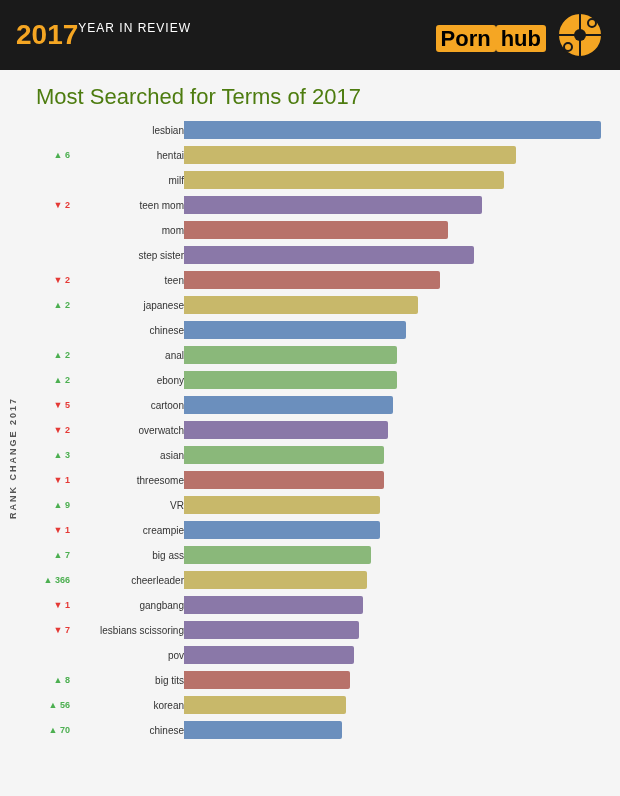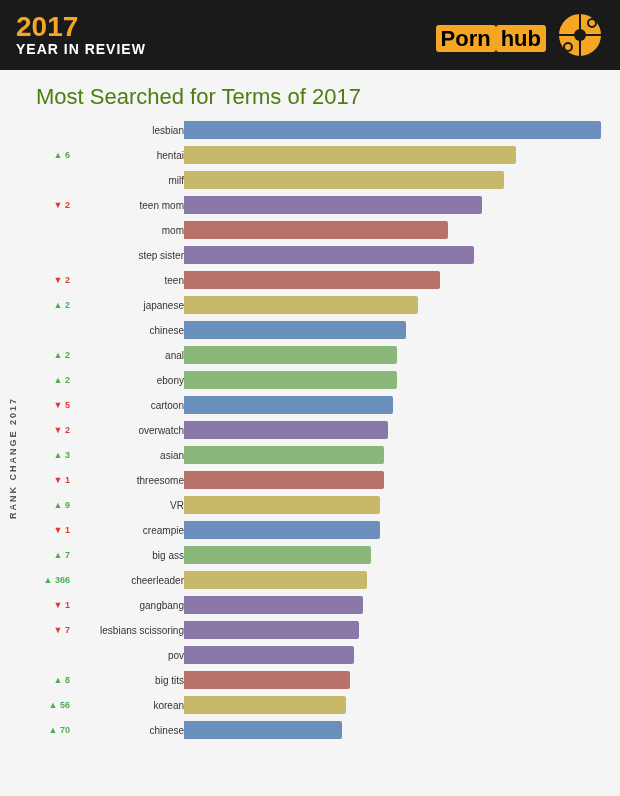--- a/index.html
+++ b/index.html
@@ -19,27 +19,26 @@
       height: 70px;
     }
     .year-badge {
       color: #f5a623;
       font-size: 28px;
       font-weight: 900;
       line-height: 1;
     }
     .year-sub {
       color: #ffffff;
-      font-size: 14px;
-      font-weight: 700;
+      font-size: 12px;
+      font-weight: 400;
       letter-spacing: 1px;
     }
     .year-container {
       display: flex;
-      flex-direction: column;
     }
     .logo-area {
       display: flex;
       align-items: center;
       gap: 10px;
     }
     .pornhub-logo {
       font-size: 22px;
       font-weight: bold;
       color: white;

